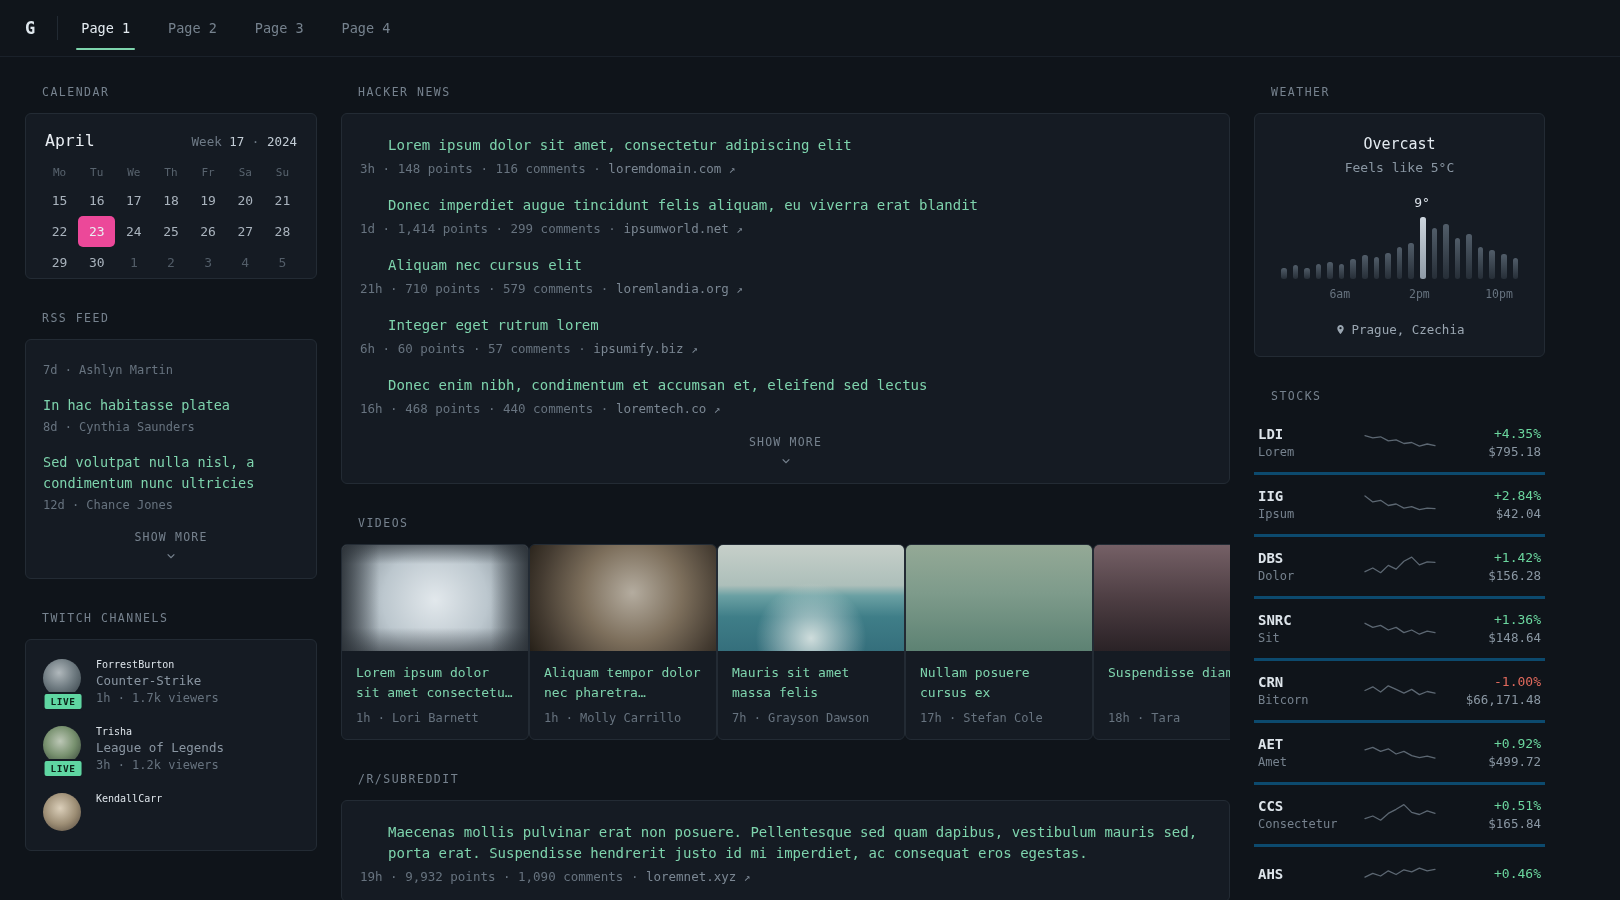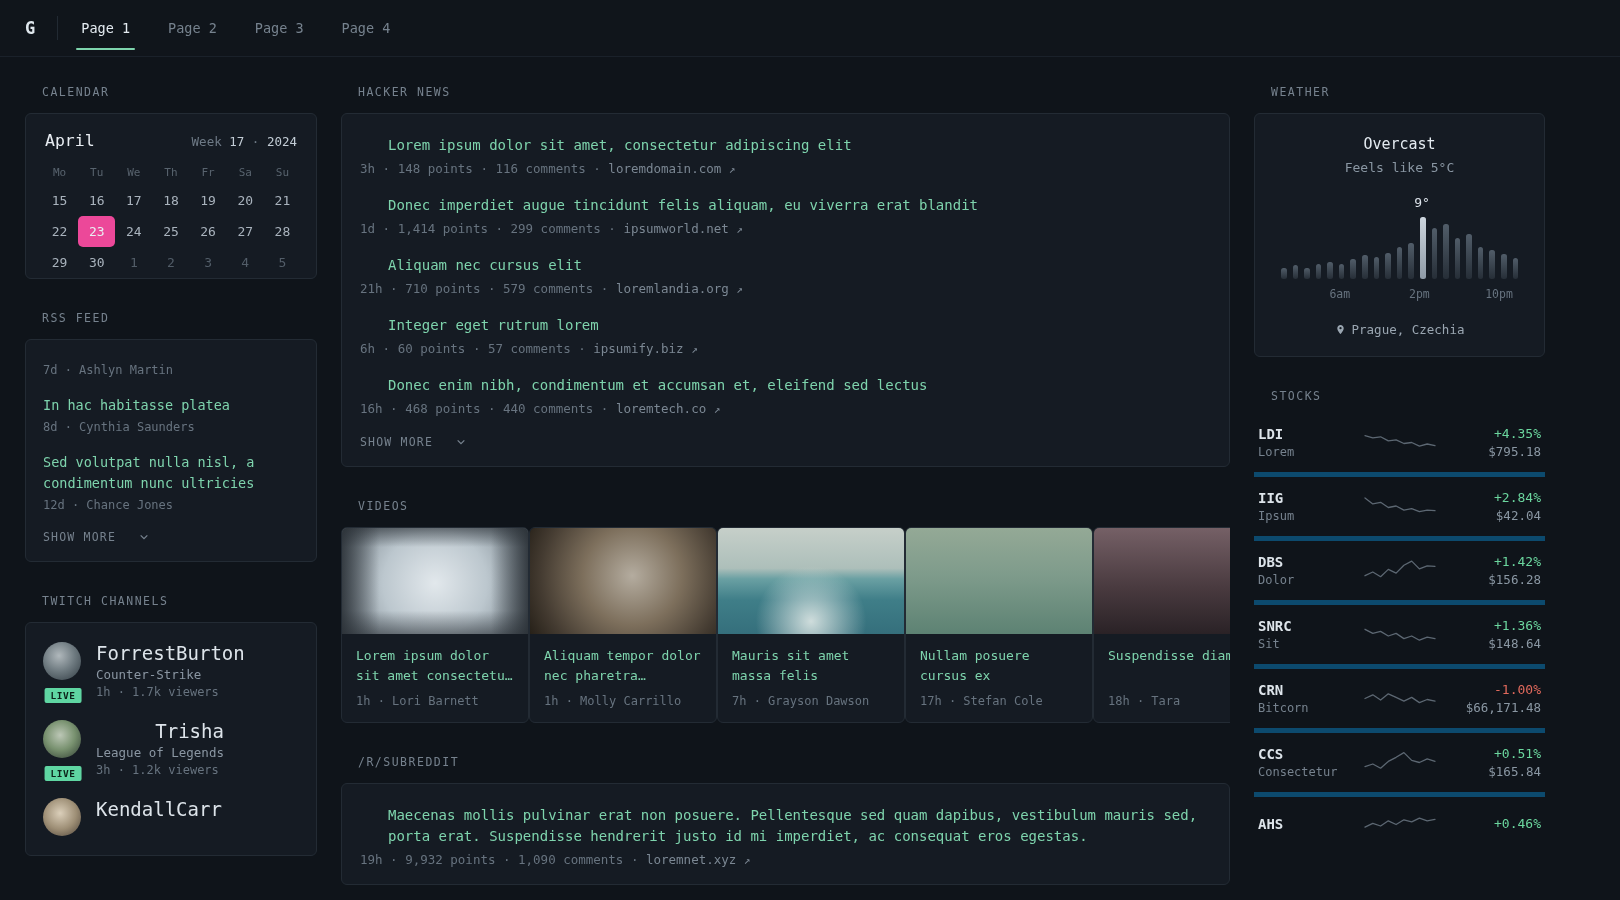--- a/index.html
+++ b/index.html
@@ -41,31 +41,31 @@
   .cal-cell { height:31px; display:flex; align-items:center; justify-content:center; font-size:13px; color:#a9b3bd; border-radius:5px; }
   .cal-cell.dim { color:#525d68; }
   .cal-cell.selected { background:#ec4899; color:#e9eef3; }
 
   
   .feed-card { padding:19px 17px 17px; }
   .rss-item { margin-bottom:18px; }
   .rss-headline { display:block; font-size:13.5px; line-height:1.55; color:#7ed4ad; cursor:pointer; }
   .rss-item.read .rss-headline { color:#97a3ae; }
   .feed-meta { font-size:12px; color:#67737f; margin-top:4px; }
-  .show-more { display:flex; align-items:center; gap:23px; font-size:11.5px; letter-spacing:1.2px; color:#76828e; cursor:pointer; margin-top:2px; }
+  .show-more { display:flex; align-items:center; gap:7px; font-size:11.5px; letter-spacing:1.2px; color:#76828e; cursor:pointer; margin-top:2px;flex-direction:column; }
   .show-more svg { stroke:#76828e; }
 
   
   .twitch-card { padding:19px 17px; }
   .channel { display:flex; gap:13px; margin-bottom:21px; cursor:pointer; }
   .channel:last-child { margin-bottom:0; }
   .avatar-wrap { position:relative; width:40px; flex:none; }
   .avatar { width:38px; height:38px; border-radius:50%; background:#3a444e; }
   .live-badge { position:absolute; left:50%; bottom:-6px; transform:translateX(-50%); background:#5fd6a2; color:#0c2219; font-size:9.5px; font-weight:bold; letter-spacing:.5px; padding:2px 6px; border-radius:4px; border:2px solid #151b23; }
-  .channel-name { font-size:19px; color:#dde4ea;text-align:right; }
+  .channel-name { font-size:10px; color:#dde4ea; }
   .channel-game { font-size:12.5px; color:#8a96a2; margin-top:3px; }
   .channel-meta { font-size:12px; color:#67737f; margin-top:3px; }
 
   
   .news-card { padding:21px 18px 17px; }
   .news-item { margin-bottom:19px; }
   .news-headline { display:block; font-size:14px; line-height:1.5; color:#7ed4ad; cursor:pointer;margin-left:28px; }
   .news-meta { font-size:12.5px; color:#67737f; margin-top:5px; }
   .news-domain { color:#7b8793; cursor:pointer; }
   .ext-arrow { font-size:11px; color:#7b8793; }
@@ -85,21 +85,21 @@
   .weather-chart { position:relative; display:flex; align-items:flex-end; gap:6px; height:62px; margin:42px 6px 8px; }
   .wbar { flex:1; border-radius:2.5px; background:linear-gradient(to top,#262e37 0%,#515d69 100%); min-height:8px; }
   .wbar.hl { background:linear-gradient(to top,#8e9aa6 0%,#cdd6de 100%); }
   .temp-label { position:absolute; top:-22px; transform:translateX(-50%); font-size:13px; color:#dbe2e9; }
   .weather-times { position:relative; height:16px; margin:0 20px; }
   .weather-times span { position:absolute; transform:translateX(-50%); font-size:11.5px; color:#67737f; }
   .weather-location { display:flex; justify-content:center; align-items:center; gap:6px; margin-top:19px; font-size:12.5px; color:#9aa6b1; }
 
   
   .stocks-list { margin-top:-4px; }
-  .stock-row { display:flex; align-items:center; padding:13px 4px; border-bottom:5px solid #0c4a6e; cursor:pointer; }
+  .stock-row { display:flex; align-items:center; padding:13px 4px; border-bottom:3px solid #0c4a6e; cursor:pointer; }
   .stock-row:last-child { border-bottom:none; }
   .stock-id { flex:1; }
   .stock-symbol { font-size:14px; font-weight:bold; color:#dde4ea; }
   .stock-name { font-size:12px; color:#76828e; margin-top:3px; }
   .stock-spark { width:74px; height:30px; flex:none; }
   .stock-values { flex:1; text-align:right; }
   .stock-change { font-size:13px; }
   .stock-change.pos { color:#6bd69e; }
   .stock-change.neg { color:#e0695c; }
   .stock-price { font-size:12.5px; color:#8a97a3; margin-top:3px; }
@@ -431,20 +431,33 @@
             </div>
             <div class="stock-spark"><svg width="74" height="30" viewBox="0 0 74 30">
                   <polyline points="2.0,14.5 9.8,10.8 17.6,16.0 25.3,9.8 33.1,13.4 40.9,17.1 48.7,13.4 56.4,18.6 64.2,15.5 72.0,17.1" fill="none" stroke="#5c6772" stroke-width="1.3" stroke-linejoin="round" stroke-linecap="round"></polyline>
                 </svg></div>
             <div class="stock-values">
               <div class="stock-change neg">-1.00%</div>
               <div class="stock-price">$66,171.48</div>
             </div>
           </div>
 
+          <div class="stock-row">
+            <div class="stock-id">
+              <div class="stock-symbol">AET</div>
+              <div class="stock-name">Amet</div>
+            </div>
+            <div class="stock-spark"><svg width="74" height="30" viewBox="0 0 74 30">
+                  <polyline points="2.0,11.9 9.8,9.3 17.6,13.4 25.3,10.8 33.1,16.0 40.9,13.4 48.7,17.6 56.4,19.7 64.2,18.1 72.0,20.2" fill="none" stroke="#5c6772" stroke-width="1.3" stroke-linejoin="round" stroke-linecap="round"></polyline>
+                </svg></div>
+            <div class="stock-values">
+              <div class="stock-change pos">+0.92%</div>
+              <div class="stock-price">$499.72</div>
+            </div>
+          </div>
 
           <div class="stock-row">
             <div class="stock-id">
               <div class="stock-symbol">CCS</div>
               <div class="stock-name">Consectetur</div>
             </div>
             <div class="stock-spark"><svg width="74" height="30" viewBox="0 0 74 30">
                   <polyline points="2.0,18.6 9.8,16.0 17.6,20.2 25.3,13.4 33.1,9.3 40.9,4.6 48.7,12.4 56.4,14.5 64.2,10.8 72.0,13.4" fill="none" stroke="#5c6772" stroke-width="1.3" stroke-linejoin="round" stroke-linecap="round"></polyline>
                 </svg></div>
             <div class="stock-values">

